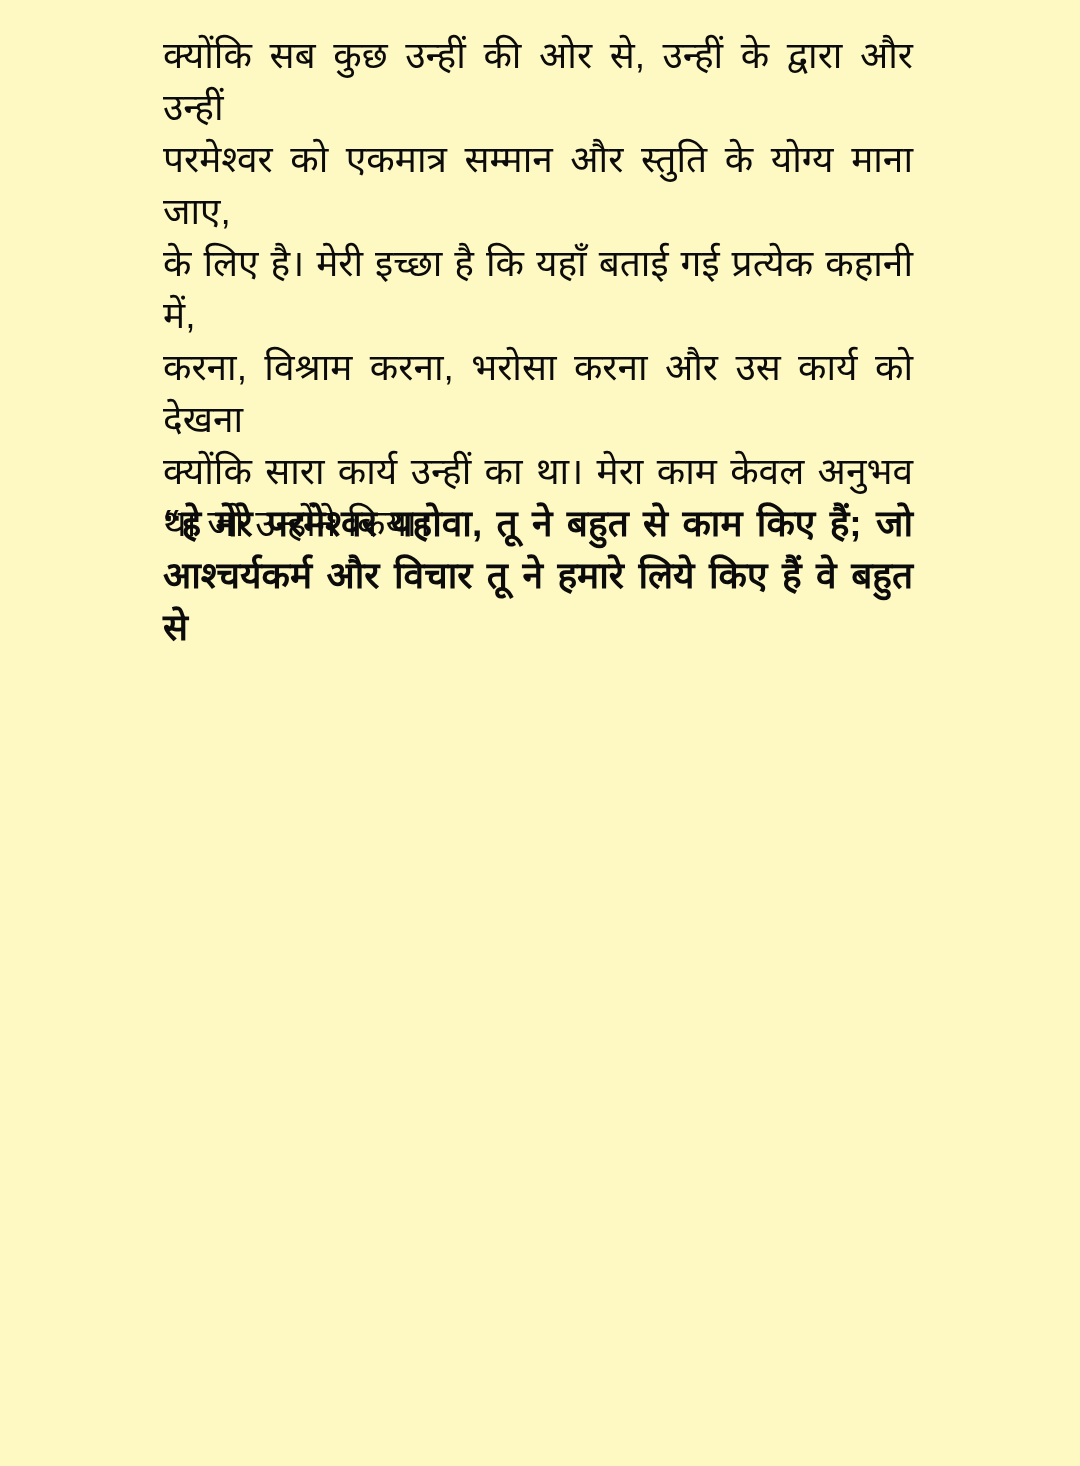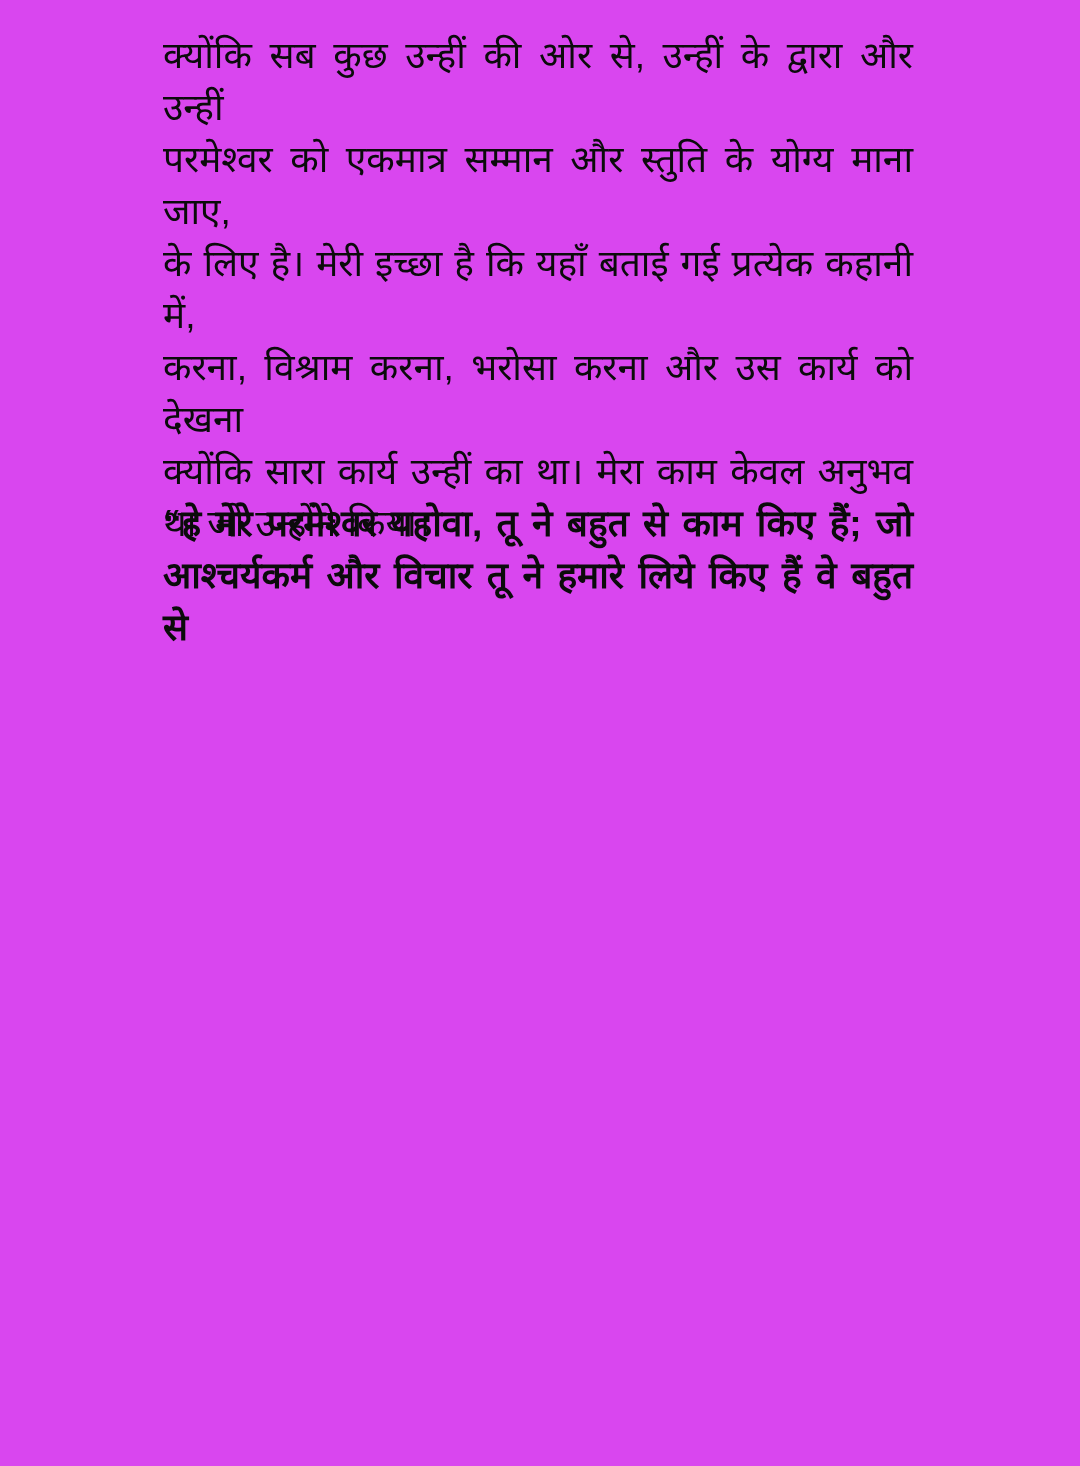--- a/index.html
+++ b/index.html
@@ -4,21 +4,21 @@
 <style>
   html, body {
     margin: 0;
     padding: 0;
     background: #ffffff;
   }
   .page {
     position: relative;
     width: 1080px;
     height: 1466px;
-    background: #d946ef;
+    background: #fef9c3;
     overflow: hidden;
     font-family: "Liberation Sans", sans-serif;
   }
   .text-block {
     position: absolute;
     left: 163px;
     width: 750px;
     color: #0b0b0b;
   }
   .body-paragraph {

